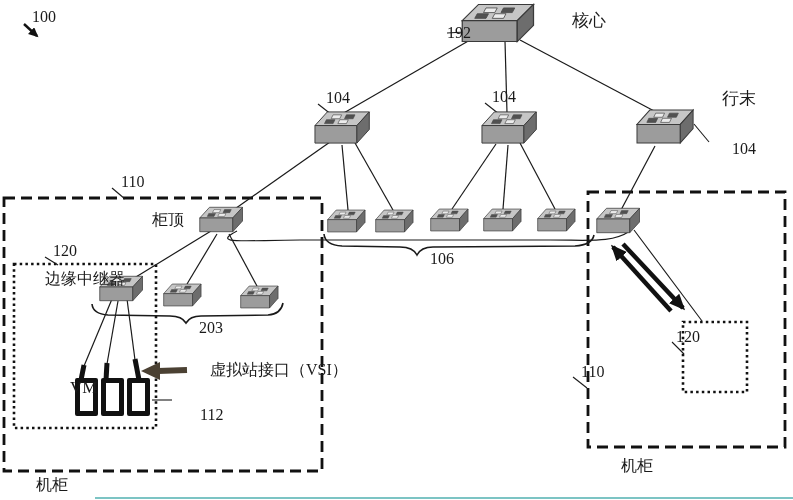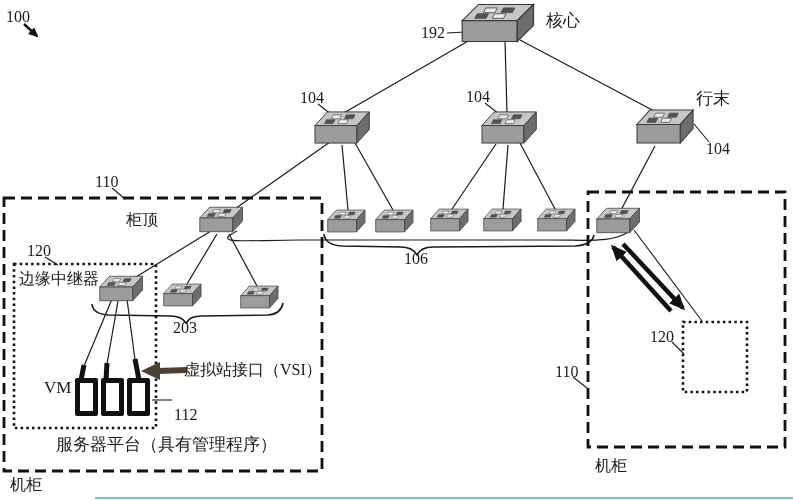--- a/index.html
+++ b/index.html
@@ -5,20 +5,21 @@
   html,body { margin:0; padding:0; background:#e8e8e8; }
   #canvas {
     position:relative; width:793px; height:500px; background:#ffffff;
     overflow:hidden;
     font-family:"Liberation Serif","DejaVu Serif",serif;
   }
   svg.overlay { position:absolute; left:0; top:0; width:793px; height:500px; }
   .lbl {
     position:absolute; color:#1a1a1a; white-space:nowrap; line-height:1.1;
     font-family:"Liberation Serif","DejaVu Serif",serif;
+    margin-left:26px;
   }
   .fs15 { font-size:15px; } .fs16 { font-size:16px; } .fs17 { font-size:17px; }
   .sw { position:absolute; }
   .vmrect {
     position:absolute; width:23px; height:38px; box-sizing:border-box;
     border:5px solid #111; background:#fff; border-radius:2px;
   }
   .teal-strip { position:absolute; left:95px; top:497px; width:698px; height:2px; background:#7cc4c4; }
 </style>
 </head>
@@ -161,20 +162,19 @@
   <div class="lbl fs16" style="left:706px;top:140px">104</div>
   <div class="lbl fs16" style="left:95px;top:173px">110</div>
   <div class="lbl fs16" style="left:126px;top:211px">柜顶</div>
   <div class="lbl fs16" style="left:27px;top:242px">120</div>
   <div class="lbl fs16" style="left:19px;top:270px">边缘中继器</div>
   <div class="lbl fs16" style="left:173px;top:319px">203</div>
   <div class="lbl fs16" style="left:404px;top:250px">106</div>
   <div class="lbl fs17" style="left:44px;top:379px">VM</div>
   <div class="lbl fs16" style="left:184px;top:361px">虚拟站接口（VSI）</div>
   <div class="lbl fs16" style="left:174px;top:406px">112</div>
-  <div class="lbl fs17" style="left:56px;top:436px">服务器平台（具有管理程序）</div>
   <div class="lbl fs16" style="left:10px;top:476px">机柜</div>
   <div class="lbl fs16" style="left:650px;top:328px">120</div>
   <div class="lbl fs16" style="left:555px;top:363px">110</div>
   <div class="lbl fs16" style="left:595px;top:457px">机柜</div>
 
   <div class="teal-strip"></div>
 </div>
 
 </body></html>

